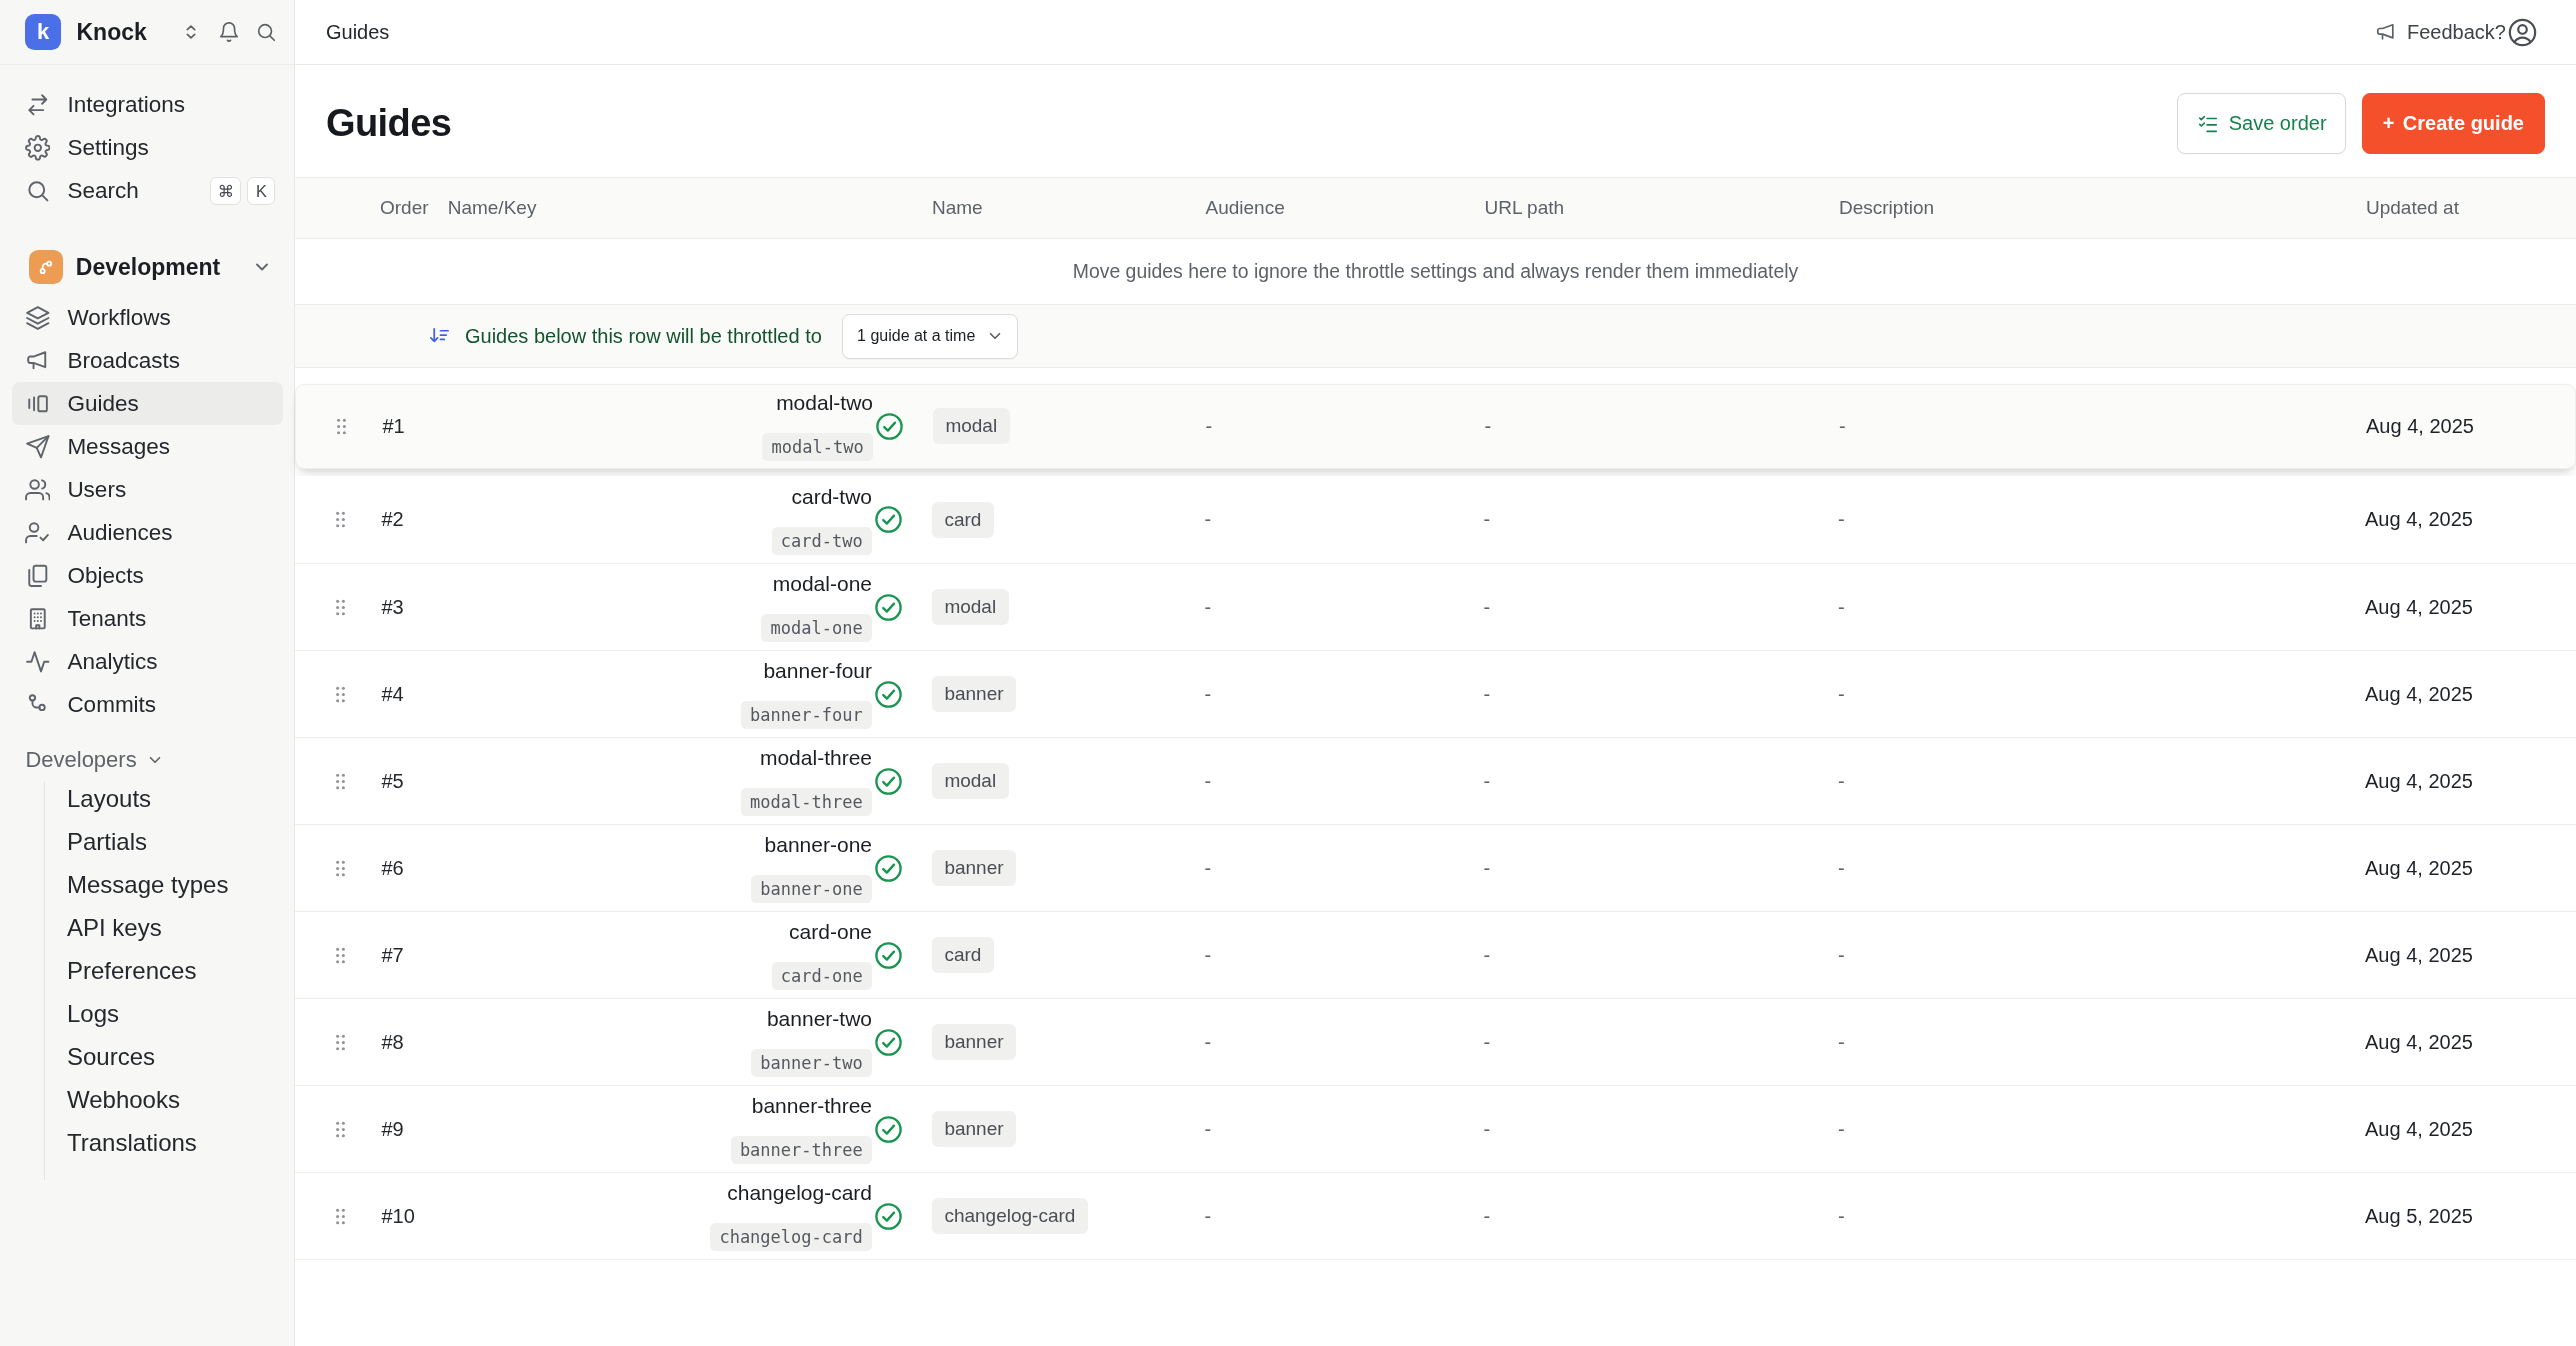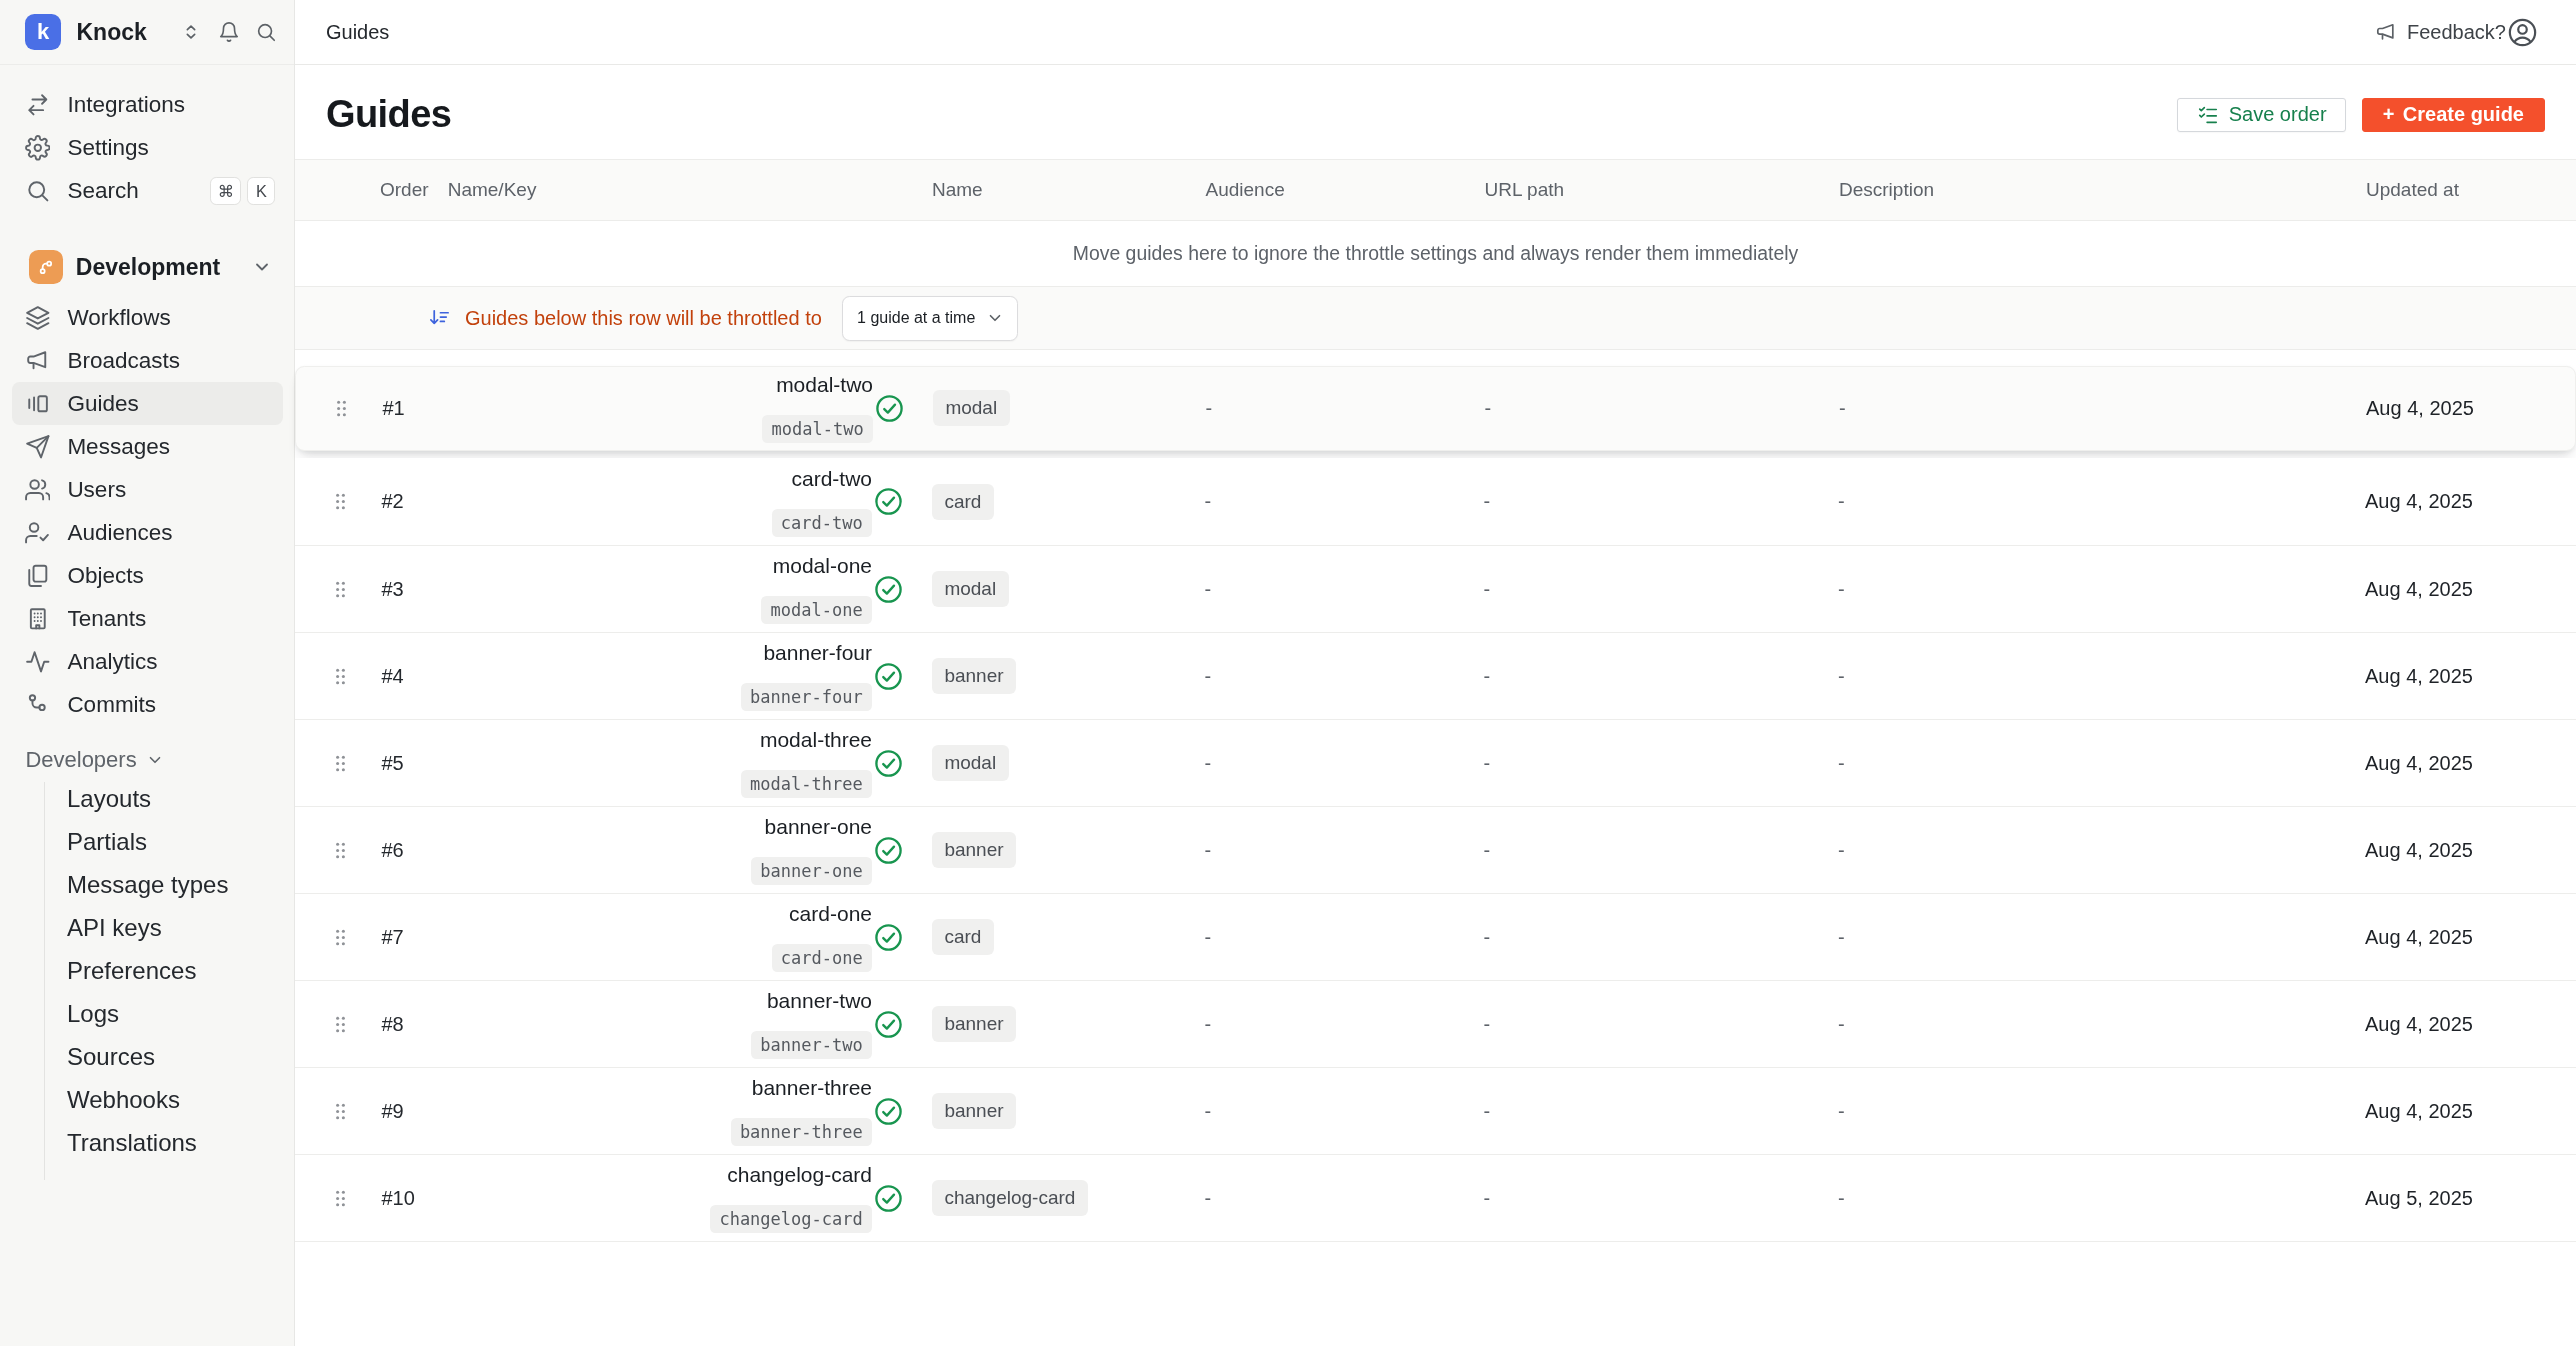--- a/index.html
+++ b/index.html
@@ -39,37 +39,37 @@
   .topbar { height:65px; min-height:65px; border-bottom:0.8px solid #E9E9E7; display:flex; align-items:center; padding:0 37px 0 31px; }
   .crumb { font-size:20px; font-weight:500; color:#24282D; }
   .tb-right { margin-left:auto; display:flex; align-items:center; }
   .feedback { display:flex; align-items:center; gap:9.3px; font-size:20px; color:#3E4348; cursor:pointer; }
   .feedback .ic { width:22.5px; height:22.5px; color:#5C6166; }
   .avatar { width:33px; height:33px; color:#4A4F55; cursor:pointer; }
 
   .page-head { display:flex; align-items:center; padding:28px 31px 23px 31px; }
   .page-title { font-size:38px; font-weight:700; color:#16191D; letter-spacing:-0.6px; }
   .actions { margin-left:auto; display:flex; align-items:center; gap:15.5px; }
-  .btn { height:34px; border-radius:3px; display:flex; align-items:center; font-size:20px; font-weight:500; cursor:pointer; background:#fff; border:0.8px solid #D5D8DC; box-shadow:0 0.8px 1.5px rgba(0,0,0,.03); }
+  .btn { height:61px; border-radius:8px; display:flex; align-items:center; font-size:20px; font-weight:500; cursor:pointer; background:#fff; border:0.8px solid #D5D8DC; box-shadow:0 0.8px 1.5px rgba(0,0,0,.03); }
   .btn .ic { width:22px; height:22px; }
   .btn-save { color:#17804D; padding:0 18.6px; gap:10px; }
   .btn-throttle { color:#24282D; padding:0 14px 0 15.5px; gap:11px; }
   .btn-throttle .lead { color:#3A3F45; }
   .btn-throttle .chev { width:18.6px; height:18.6px; }
   .btn-create { background:#F4502C; border:0.8px solid #F4502C; color:#fff; padding:0 20px; gap:8.5px; font-weight:600; box-shadow:none; }
 
   
   .thead { height:62px; background:#FAFAF9; border-top:0.8px solid #ECECEA; border-bottom:0.8px solid #ECECEA; display:grid; grid-template-columns:43px 71px 432px 318px 279px 345px 372px 1fr; align-items:center; padding:0 31px; font-size:19px; font-weight:500; color:#5D6269; }
   .h-order { padding-left:11px; } .h-name { padding-left:7.7px; } .h-type { padding-left:60px; }
   .h-aud { padding-left:15.5px; } .h-url { padding-left:15.5px; } .h-desc { padding-left:25px; } .h-upd { padding-left:180px; }
 
   .ignore-row { height:66px; border-bottom:0.8px solid #ECECEA; display:flex; align-items:center; justify-content:center; font-size:19.4px; color:#5D6269; }
   .divider-row { height:63px; background:#FAFAF9; border-bottom:0.8px solid #ECECEA; display:flex; align-items:center; gap:14px; padding-left:133px; }
   .divider-row .ic { width:23px; height:23px; color:#3E63DD; }
-  .divider-text { font-size:20px; color:#c2410c; cursor:pointer; }
+  .divider-text { font-size:20px; color:#14532d; cursor:pointer; }
   .dd { margin-left:6.2px; height:45px; background:#fff; border:0.8px solid #DCDCDE; border-radius:7.7px; display:flex; align-items:center; gap:11px; padding:0 12.4px 0 14px; font-size:16px; color:#1B1F24; cursor:pointer; box-shadow:0 0.8px 1.5px rgba(0,0,0,.04); }
   .dd .chev { width:18px; height:18px; color:#5C6166; }
 
   .rows { border-bottom:0.8px solid #EDEDEB; }
   .row { display:grid; grid-template-columns:43px 71px 432px 46px 271px 279px 345px 372px 1fr; align-items:center; padding:0 31px; height:87px; background:#fff; border-top:0.8px solid #EDEDEB; cursor:pointer; }
   .row.row-first { height:85px; border:0.8px solid #EFEFED; border-radius:9.3px; margin:15.5px 0 7.7px; background:#FBFBFA; box-shadow:0 9.3px 12.4px -6.2px rgba(28,32,36,.16), 0 1.5px 3.9px rgba(28,32,36,.05); }
   .row.row-first + .row { border-top:none; }
   .c-drag { color:#8F9297; width:23px; height:23px; cursor:grab; margin-left:3.1px; }
   .c-order { padding-left:12.4px; font-size:20px; color:#24282D; }
   .c-name { display:flex; flex-direction:column; align-items:flex-end; gap:18px; padding-left:7.7px; }

